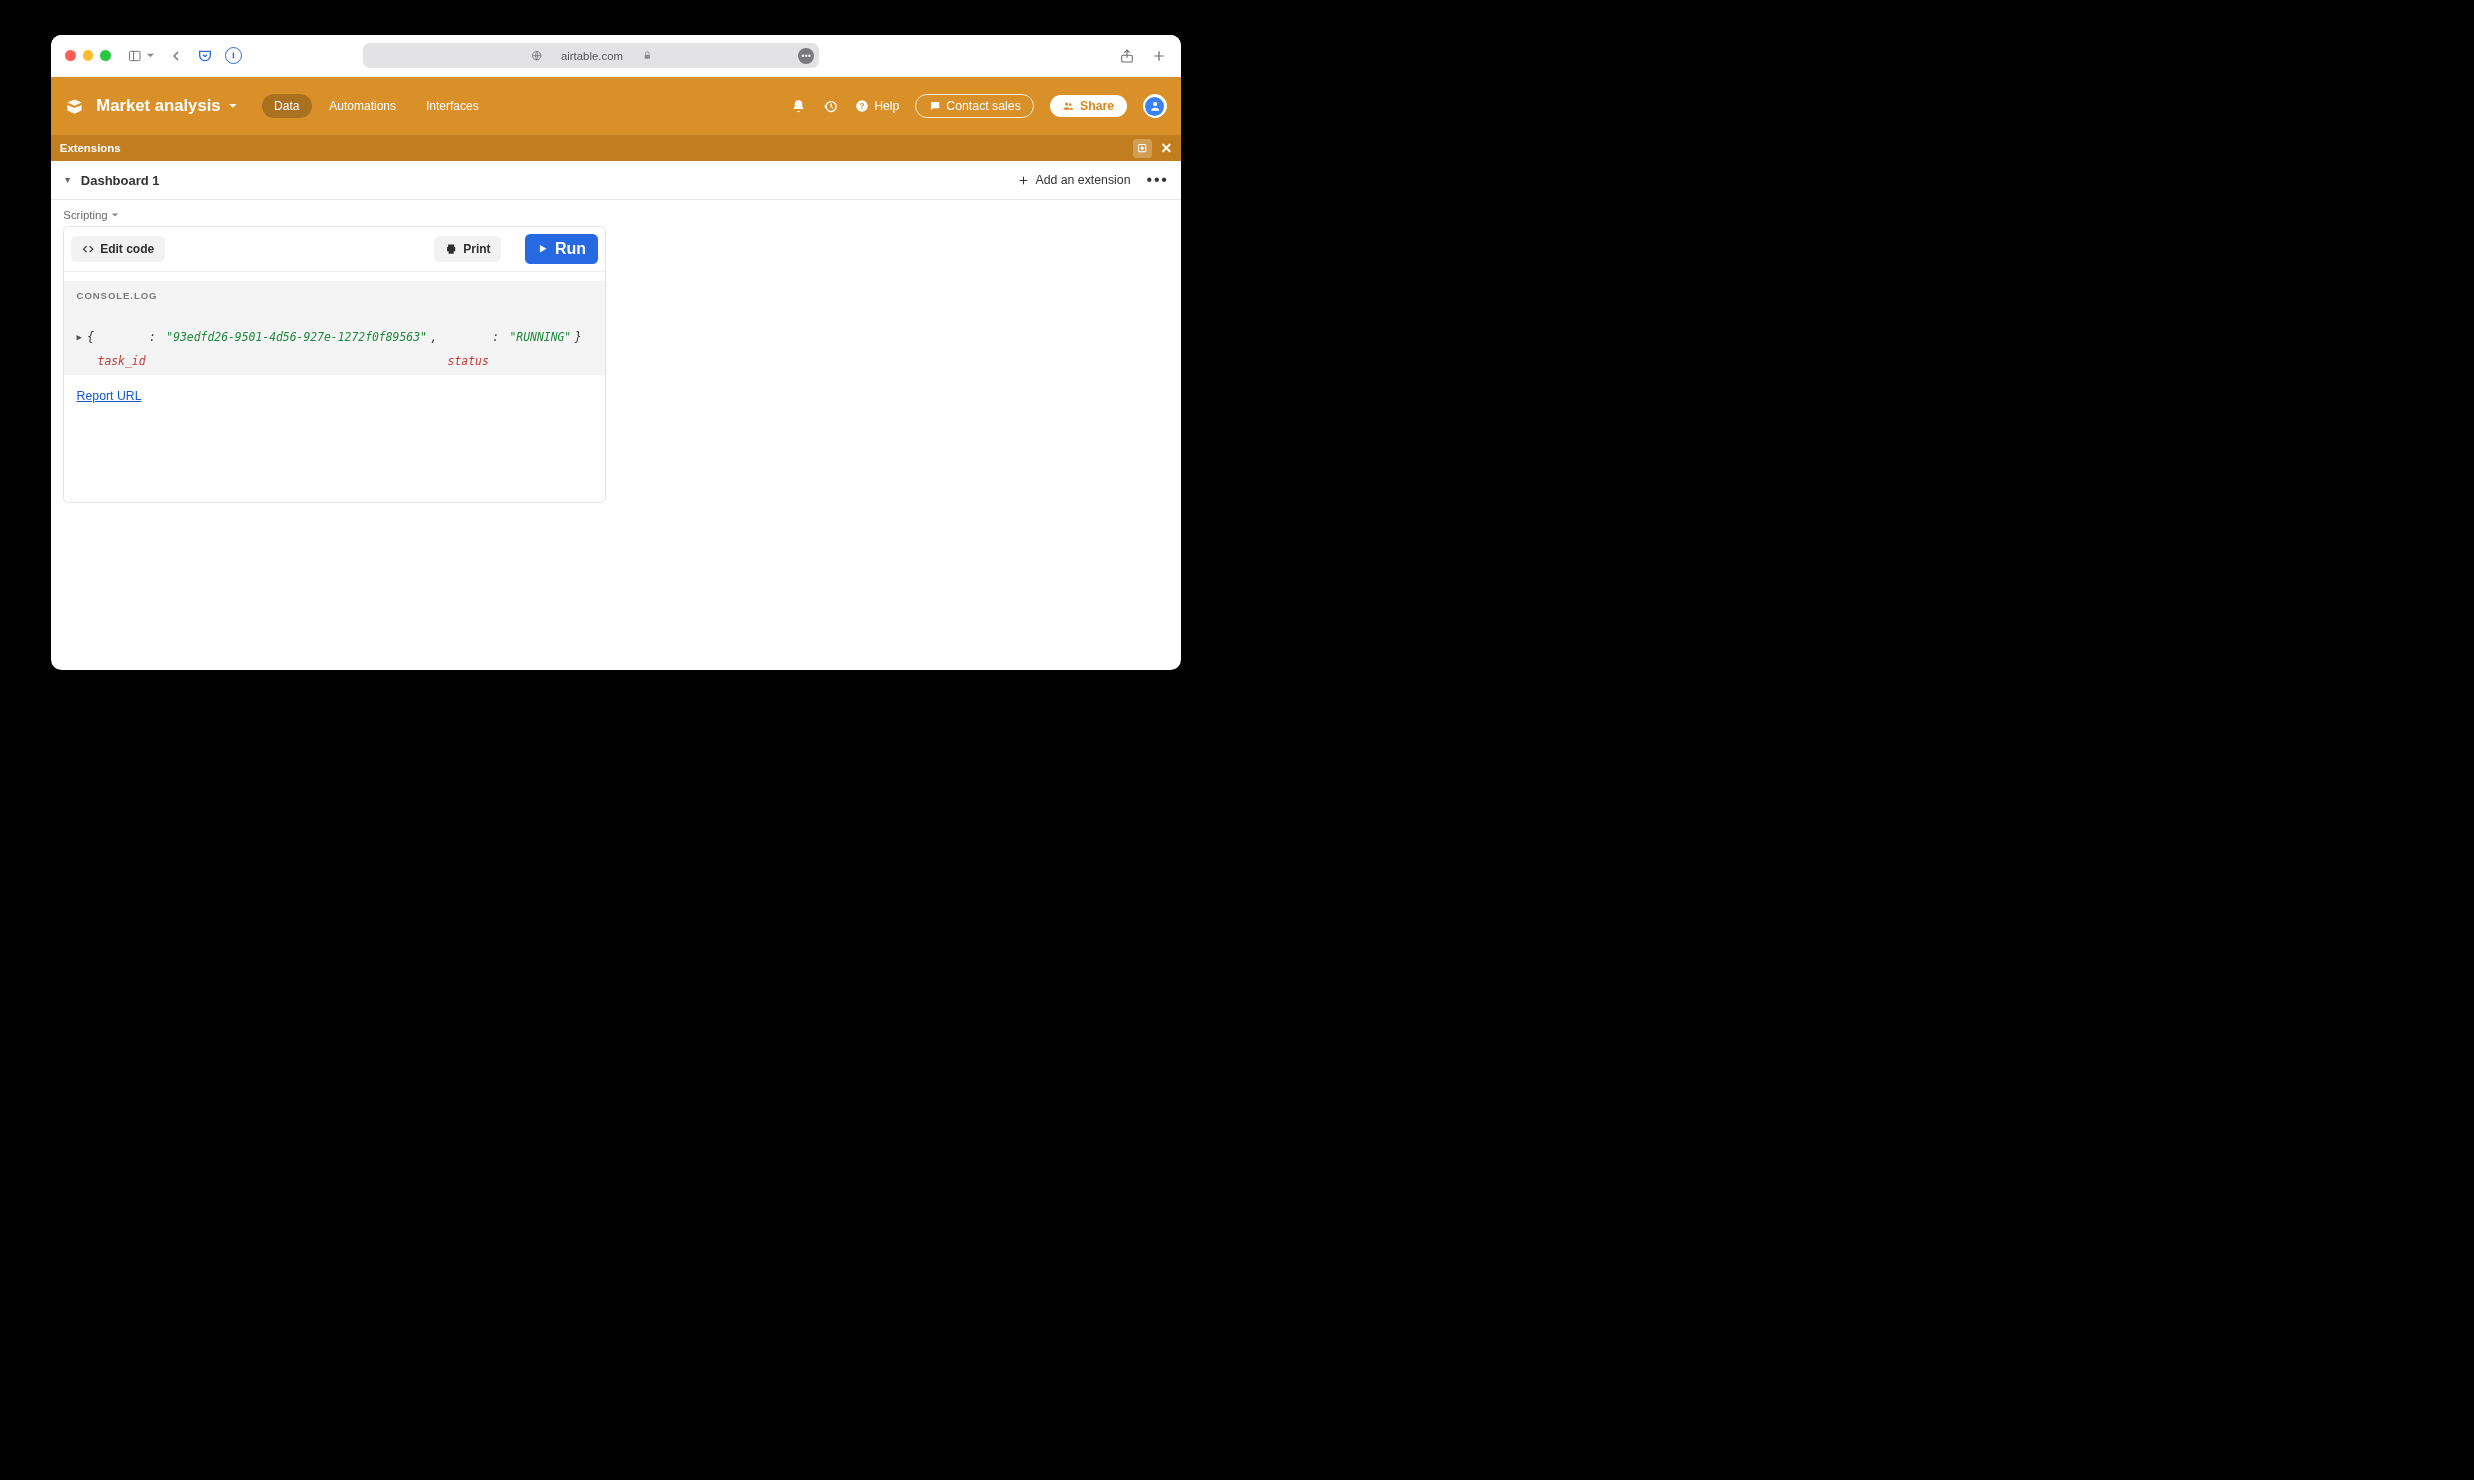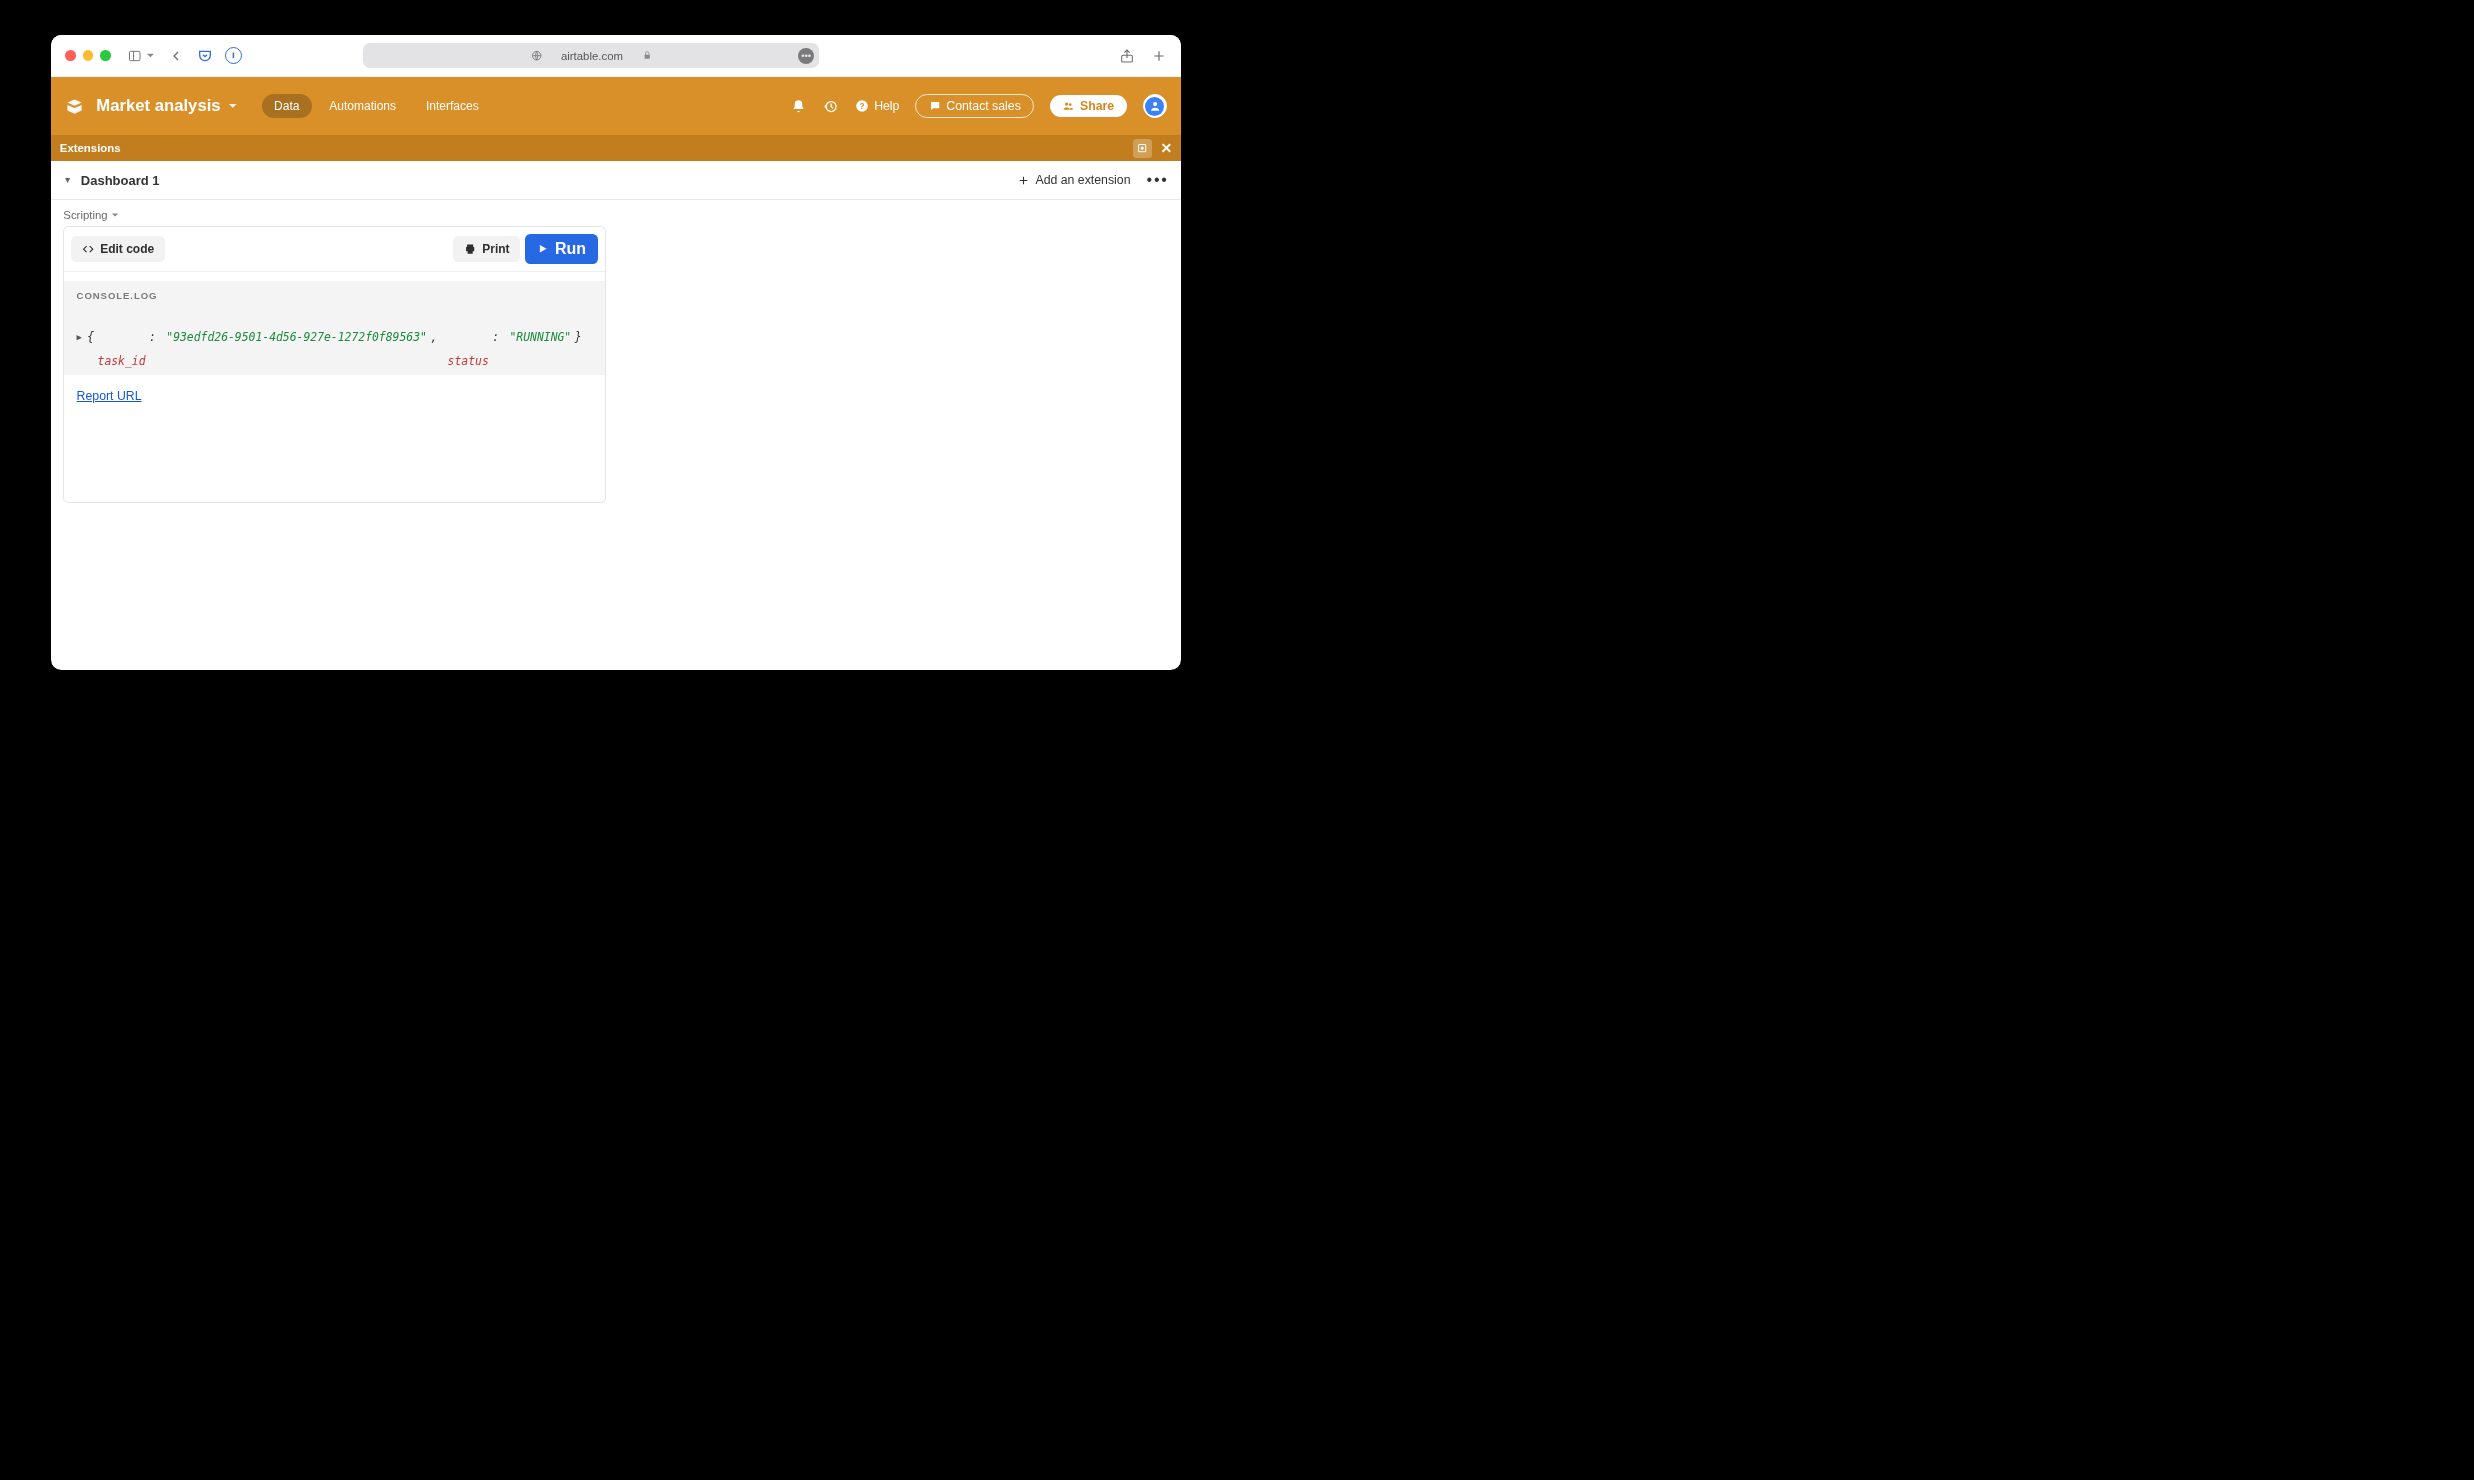--- a/index.html
+++ b/index.html
@@ -134,21 +134,21 @@
     margin: 0 12.3px;
     width: 543px;
     border:0.9px solid #e4e4e4;
     border-radius:5.3px;
     background:#fff;
     display:flex; flex-direction:column;
     height: 277px;
   }
   .panel-toolbar {
     padding: 7px;
-    display:flex; align-items:center; gap:5px;
+    display:flex; align-items:center; gap:24px;
     border-bottom:0.9px solid #eee;
   }
   .btn-gray {
     background:#f2f2f2; border-radius:5.3px; padding:6.1px 10.5px;
     display:flex; align-items:center; gap:6.1px; font-size:12px; font-weight:600; color:#2f2f2f;
     cursor:pointer;
   }
   .btn-blue {
     background:#2768e3; color:#fff; border-radius:5.3px; padding:6.1px 12.3px;
     display:flex; align-items:center; gap:6.1px; font-size:16px; font-weight:600;

